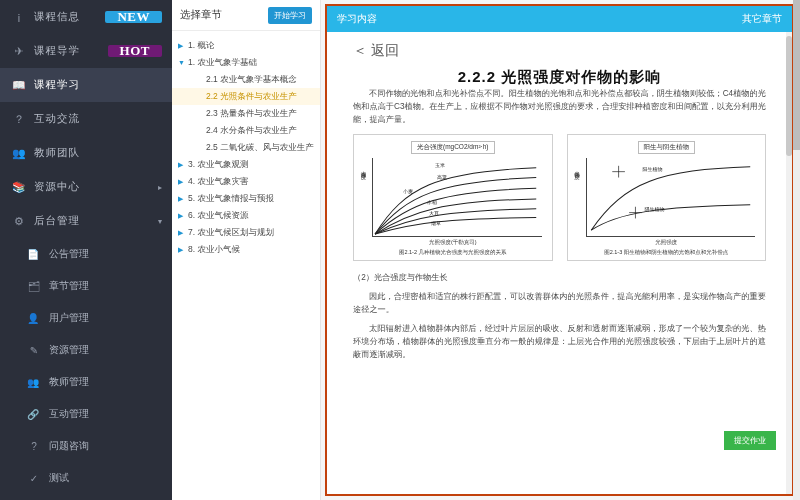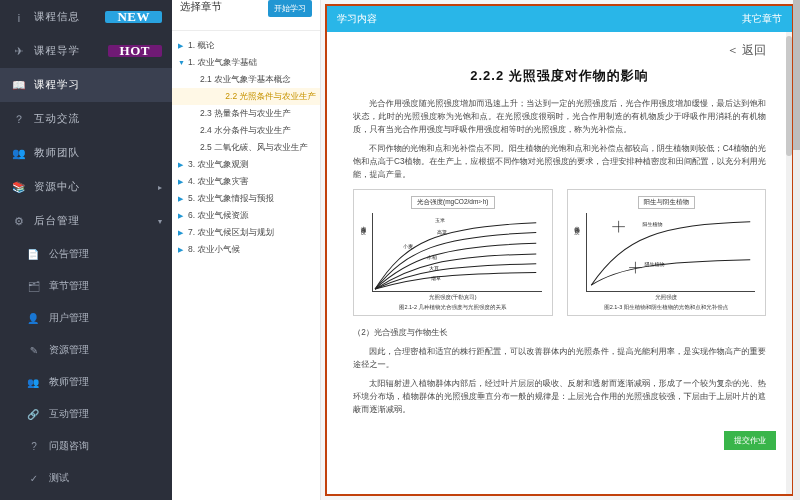--- a/index.html
+++ b/index.html
@@ -94,21 +94,21 @@
     width: 148px;
     flex: 0 0 148px;
     background: #ffffff;
     border-right: 1px solid #e4e4e4;
     display: flex;
     flex-direction: column;
   }
   .chapters-head {
     height: 30px;
     display: flex;
-    align-items: flex-start;
+    align-items: center;
     justify-content: space-between;
     padding: 0 8px;
     border-bottom: 1px solid #ececec;
   }
   .chapters-title {
     font-size: 10.5px;
     color: #333;
   }
   .btn-blue {
     background: #2196d3;
@@ -133,25 +133,24 @@
     color: #4a4a4a;
     white-space: nowrap;
     overflow: hidden;
   }
   .tree-node .tri {
     color: #2196d3;
     font-size: 7px;
     width: 10px;
     display: inline-block;
   }
-  .tree-node.lvl2 { padding-left: 18px; }
+  .tree-node.lvl2 { padding-left: 24px; }
   .tree-node.sel {
     background: #fff8e6;
     color: #c79300;
-    justify-content: flex-end;
   }
 
   
   .content {
     flex: 1;
     display: flex;
     flex-direction: column;
     background: #fff;
     border: 2px solid #c2410c;
     margin: 4px 6px 4px 4px;
@@ -167,31 +166,30 @@
     padding: 0 10px;
     font-size: 10px;
   }
   .content-body {
     flex: 1;
     overflow: hidden;
     padding: 6px 26px 0 26px;
     position: relative;
   }
   .back-link {
-    font-size: 12px;
+    font-size: 14px;
     color: #555;
     margin: 4px 0 2px 0;
-    text-align: right;
   }
   .doc-title {
     text-align: center;
-    font-size: 13px;
+    font-size: 15px;
     font-weight: bold;
     color: #111;
-    margin: 8px 0 12px 0;
+    margin: 8px 0 0 0;
     letter-spacing: 1px;
   }
   .para {
     font-size: 8.2px;
     line-height: 13px;
     color: #4a4a4a;
     margin: 0 0 6px 0;
     text-align: justify;
   }
   .para.indent { text-indent: 16px; }
@@ -439,21 +437,20 @@
 
   <div class="content">
     <div class="content-head">
       <span>学习内容</span>
       <span>其它章节</span>
     </div>
     <div class="content-body">
       <div class="back-link">＜ 返回</div>
       <div class="doc-title">2.2.2 光照强度对作物的影响</div>
 
-      <div class="para indent">光合作用强度随光照强度增加而迅速上升；当达到一定的光照强度后，光合作用强度增加缓慢，最后达到饱和状态，此时的光照强度称为光饱和点。在光照强度很弱时，光合作用制造的有机物质少于呼吸作用消耗的有机物质，只有当光合作用强度与呼吸作用强度相等时的光照强度，称为光补偿点。</div>
       <div class="para indent">不同作物的光饱和点和光补偿点不同。阳生植物的光饱和点和光补偿点都较高，阴生植物则较低；C4植物的光饱和点高于C3植物。在生产上，应根据不同作物对光照强度的要求，合理安排种植密度和田间配置，以充分利用光能，提高产量。</div>
 
       <div class="figs">
         <div class="fig">
           <div class="fig-head-wrap"><span class="fig-head">光合强度(mgCO2/dm²·h)</span></div>
           <div class="fig-plot">
             <span class="fig-ylab">光合强度</span>
             <svg class="curve" viewBox="0 0 160 80" preserveAspectRatio="none">
               <path d="M2,78 C30,30 60,14 155,10" fill="none" stroke="#222" stroke-width="1"></path>
               <path d="M2,78 C32,38 62,24 155,20" fill="none" stroke="#222" stroke-width="1"></path>

